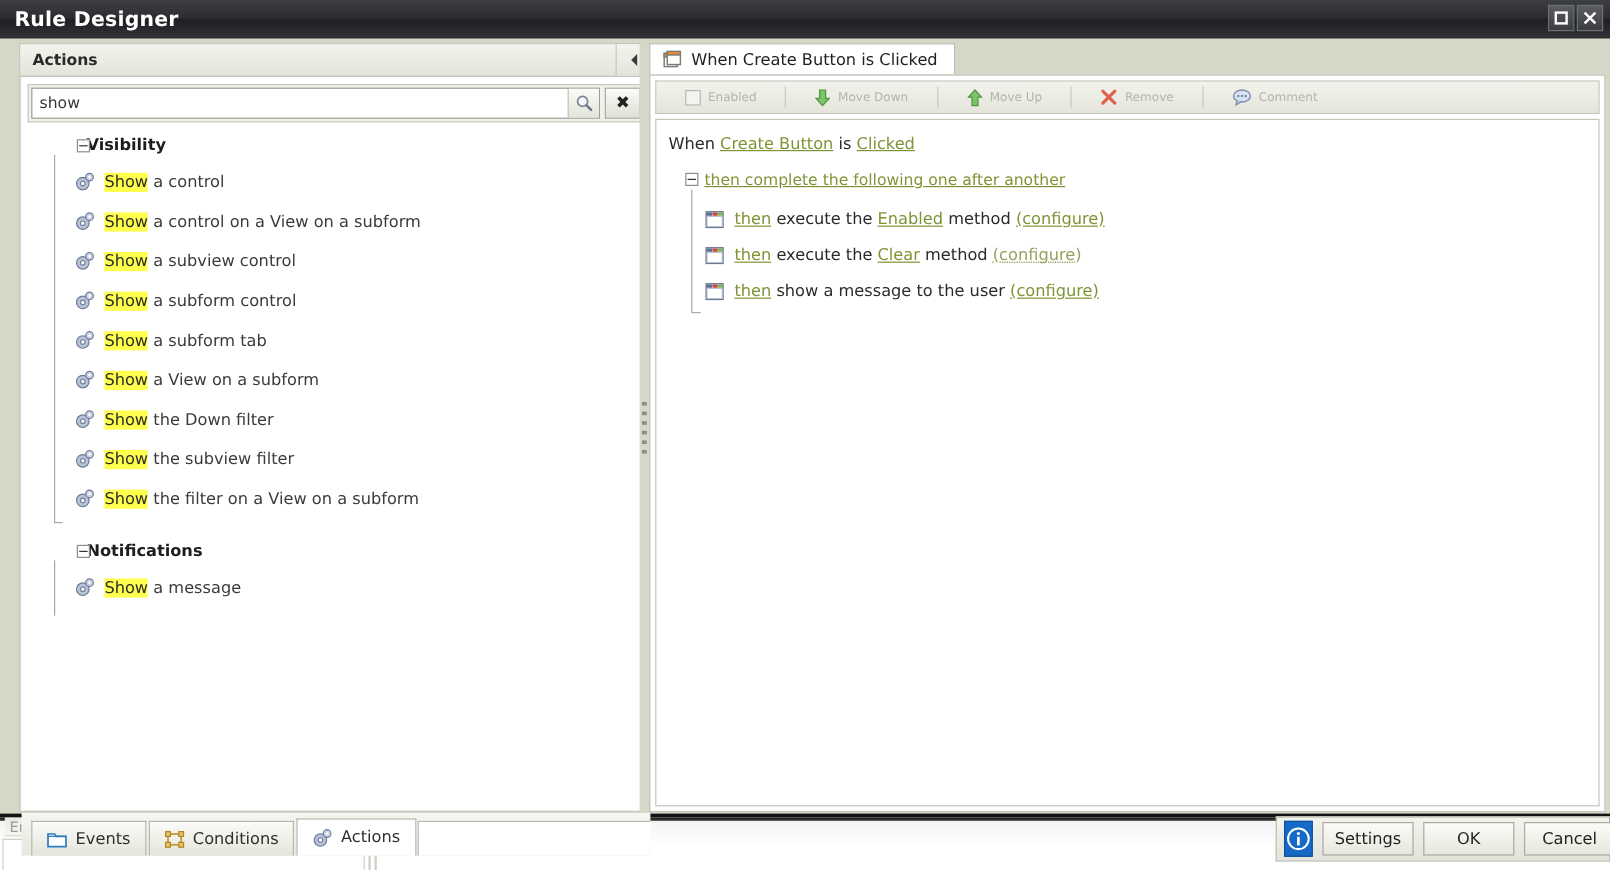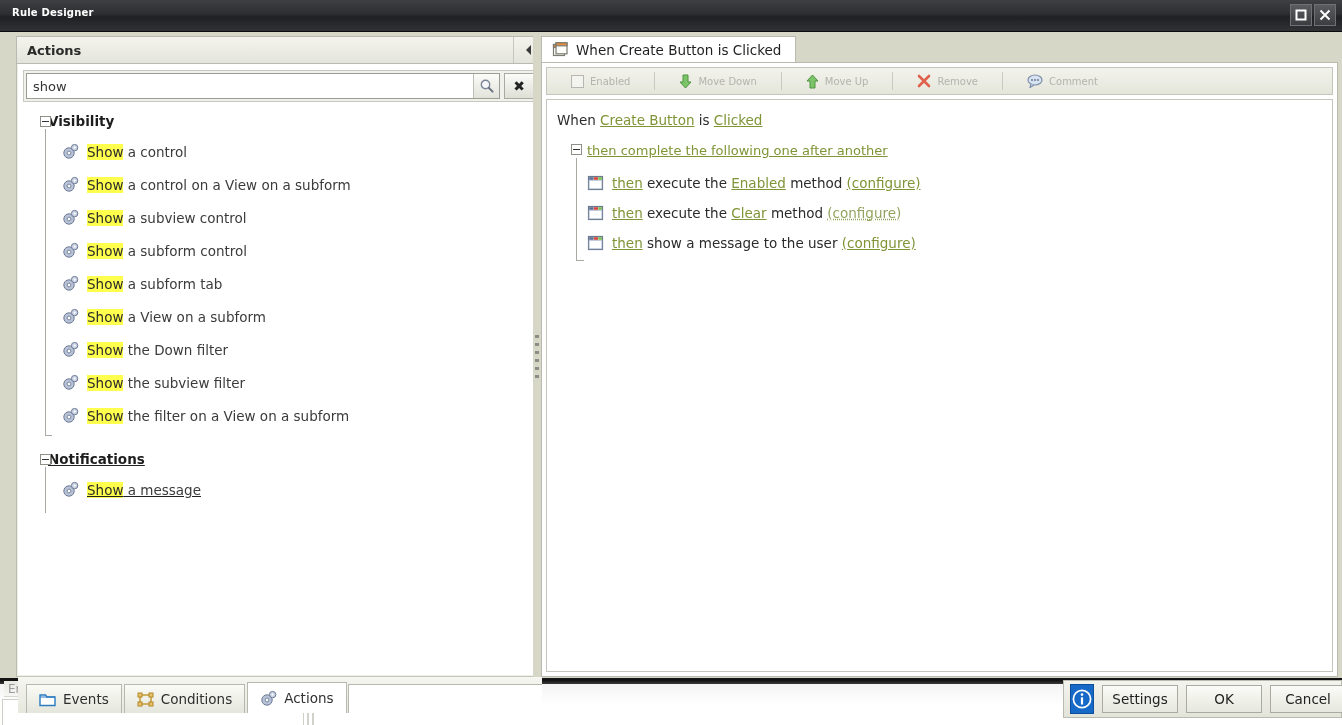--- a/index.html
+++ b/index.html
@@ -51,21 +51,21 @@
   }
 
   
   .titlebar {
     position: absolute; left: 0; top: 0; width: 1342px; height: 32px;
     background: linear-gradient(#3d3f42 0%, #2c2e31 45%, #1e2023 55%, #303235 100%);
     border-bottom: 1px solid #0c0c0c;
   }
   .titlebar-text {
     position: absolute; left: 12px; top: 7px;
-    color: #ffffff; font-weight: bold; font-size: 10px;
+    color: #ffffff; font-weight: bold; font-size: 17px;
     letter-spacing: .2px;
   }
   .win-btns { position: absolute; right: 6px; top: 4px; display: flex; gap: 2px; }
   .win-btn {
     width: 22px; height: 22px;
     display: flex; align-items: center; justify-content: center;
     background: linear-gradient(#5a5c60, #3b3d41);
     border: 1px solid #6e7075;
     cursor: pointer;
   }
@@ -127,20 +127,21 @@
 
   
   .tree {
     position: absolute; left: 1px; top: 70px; width: 524px; height: 566px;
     background: #fff; overflow: hidden;
   }
   .tree-group { position: relative; }
   .group-head {
     display: flex; align-items: center; height: 28px; padding-left: 20px;
     position: relative;
+    margin-left: 24px;
   }
   .group-title { font-weight: bold; font-size: 13.5px; color: #1d1d1d; margin-left: 10px; }
   .expander {
     position: absolute; left: 22px; width: 11px; height: 11px;
     border: 1px solid #8e8f86; background: #fff;
     display: flex; align-items: center; justify-content: center;
     cursor: pointer;
   }
   .expander::before {
     content: ""; width: 7px; height: 1px; background: #333;
@@ -424,21 +425,21 @@
               <circle cx="7" cy="10" r="5.2" fill="#b9c3d8" stroke="#6e7b96" stroke-width="1"></circle>
               <circle cx="7" cy="10" r="1.9" fill="#ffffff" stroke="#6e7b96" stroke-width="0.9"></circle>
               <circle cx="12.6" cy="4.6" r="3.2" fill="#c9d2e4" stroke="#6e7b96" stroke-width="1"></circle>
               <circle cx="12.6" cy="4.6" r="1.1" fill="#ffffff"></circle>
             </svg>
             <span class="label"><span class="hl">Show</span><span> the filter on a View on a subform</span></span>
           </div>
         </div>
       </div>
 
-      <div class="tree-group" style="margin-top:13px;text-decoration:underline;">
+      <div class="tree-group" style="margin-top:13px;">
         <div class="group-head">
           <span class="expander"></span>
           <span class="group-title">Notifications</span>
         </div>
         <div class="group-children">
           <div class="guide-line" style="top:-6px;height:46px;"></div>
           <div class="tree-item">
             <svg width="17" height="17" viewBox="0 0 17 17">
               <circle cx="7" cy="10" r="5.2" fill="#b9c3d8" stroke="#6e7b96" stroke-width="1"></circle>
               <circle cx="7" cy="10" r="1.9" fill="#ffffff" stroke="#6e7b96" stroke-width="0.9"></circle>

